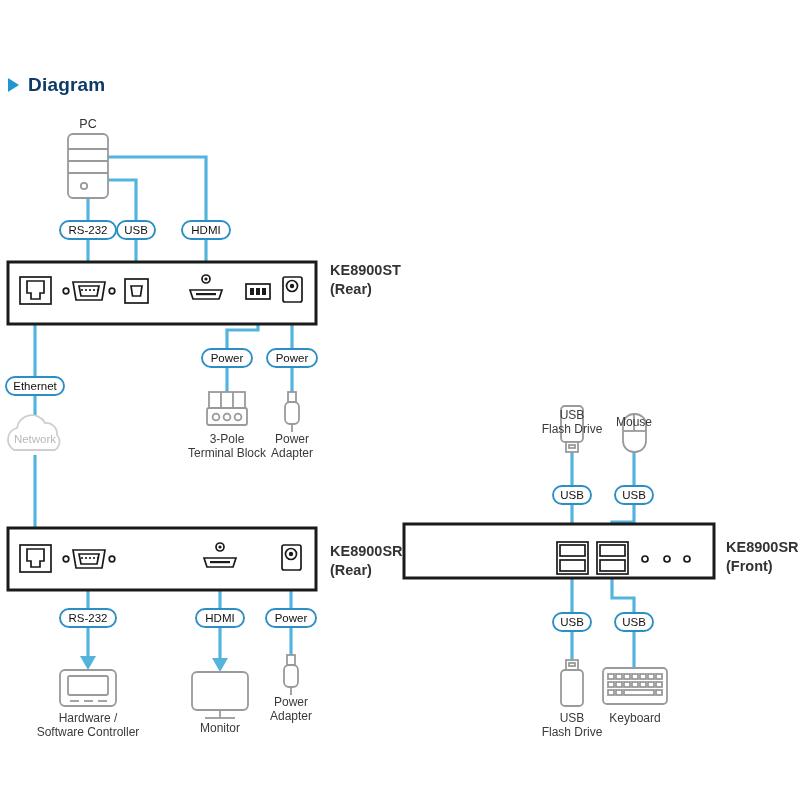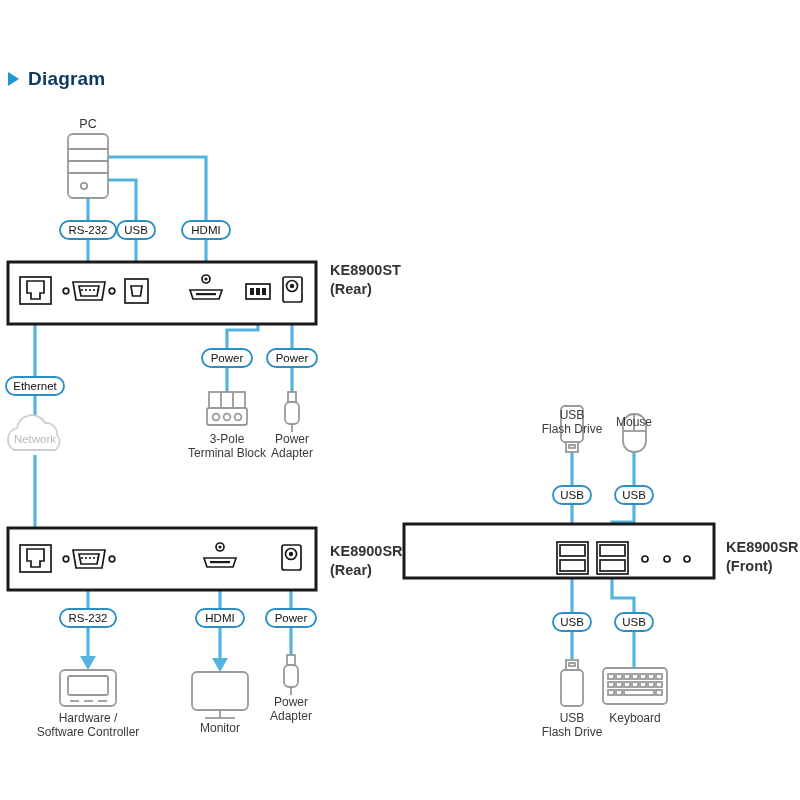--- a/index.html
+++ b/index.html
@@ -18,21 +18,21 @@
            text-anchor:middle;dominant-baseline:middle;}
   .capt{font-family:"Liberation Sans",sans-serif;font-size:12px;fill:#3a3a3a;
         text-anchor:middle;}
   .devlbl{font-family:"Liberation Sans",sans-serif;font-size:12.5px;fill:#333333;
           text-anchor:middle;}
   .panlbl{font-family:"Liberation Sans",sans-serif;font-size:14.5px;font-weight:bold;
           fill:#333333;text-anchor:start;}
   .cloudtxt{font-family:"Liberation Sans",sans-serif;font-size:11.5px;fill:#b9b9b9;
             text-anchor:middle;dominant-baseline:middle;}
   .arrow{fill:#55b4de;}
-  #hdr{position:absolute;left:8px;top:68px;display:flex;align-items:center;gap:9px;}
+  #hdr{position:absolute;left:8px;top:74px;display:flex;align-items:center;gap:9px;}
   #hdr .tri{width:0;height:0;border-left:11px solid #2196d3;
             border-top:7px solid transparent;border-bottom:7px solid transparent;}
   #hdr .txt{font-size:19px;font-weight:bold;color:#0d3b66;letter-spacing:.2px;}
 </style>
 </head>
 <body>
 
 <div id="stage">
 
   <div id="hdr">

